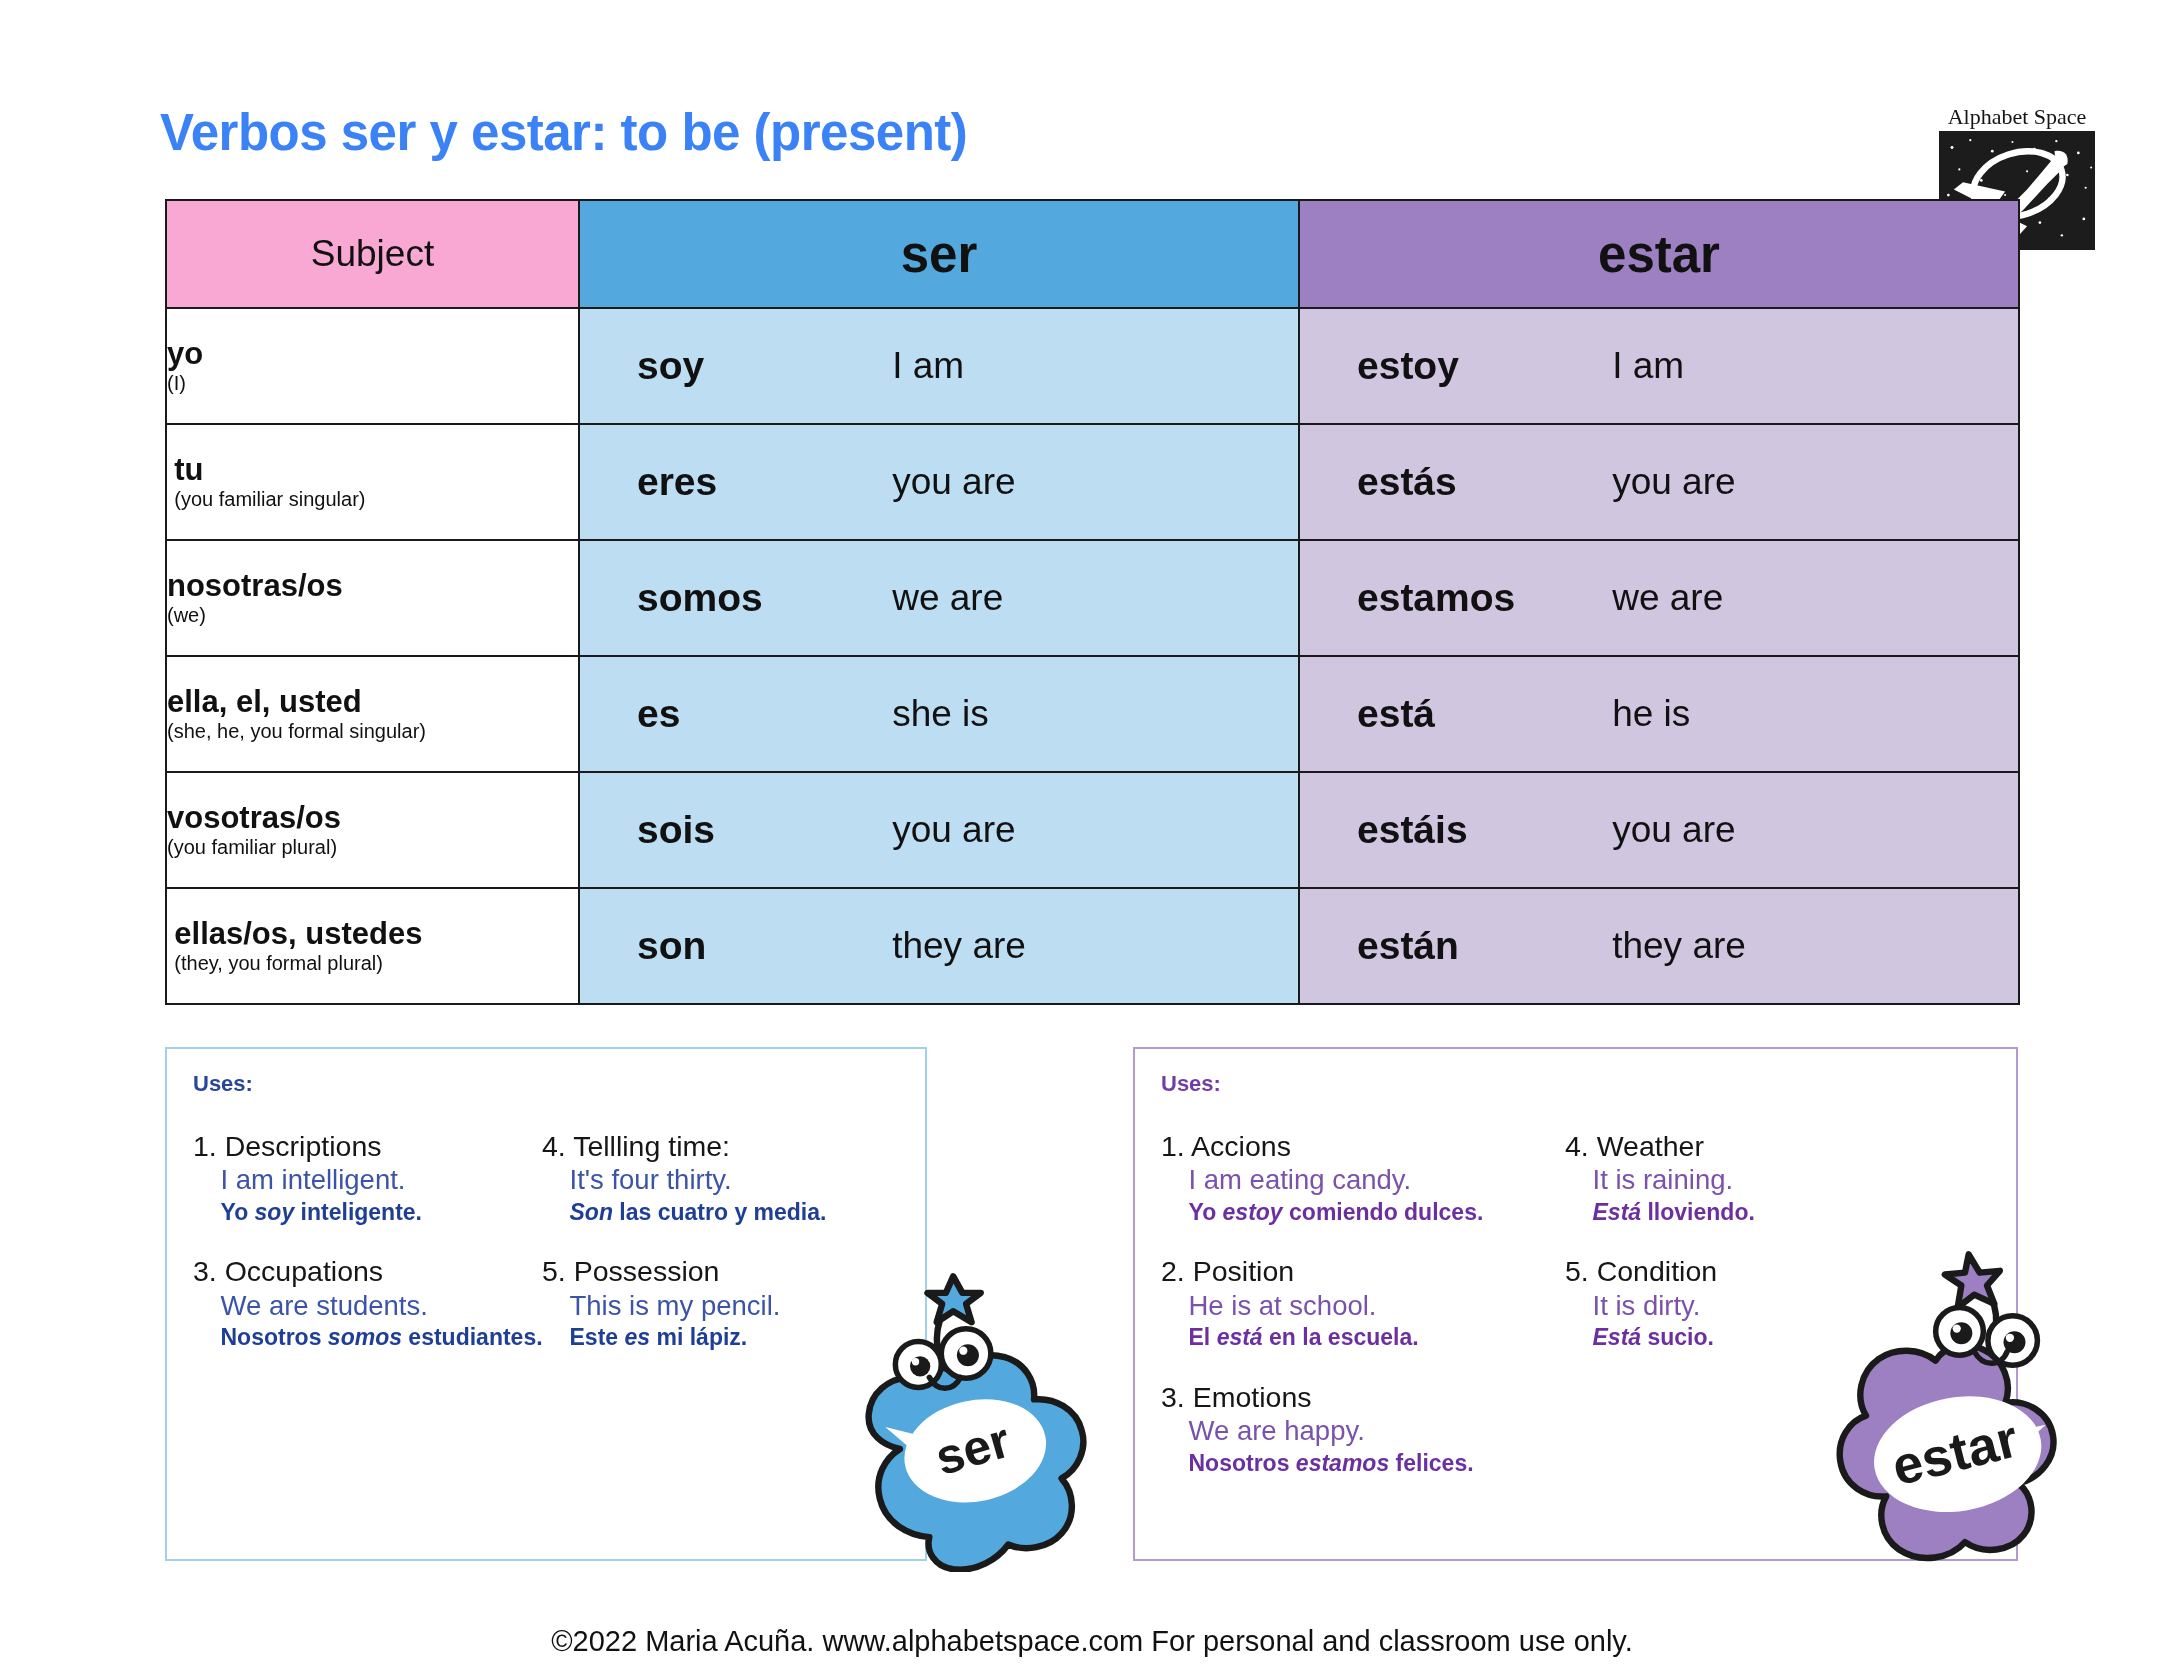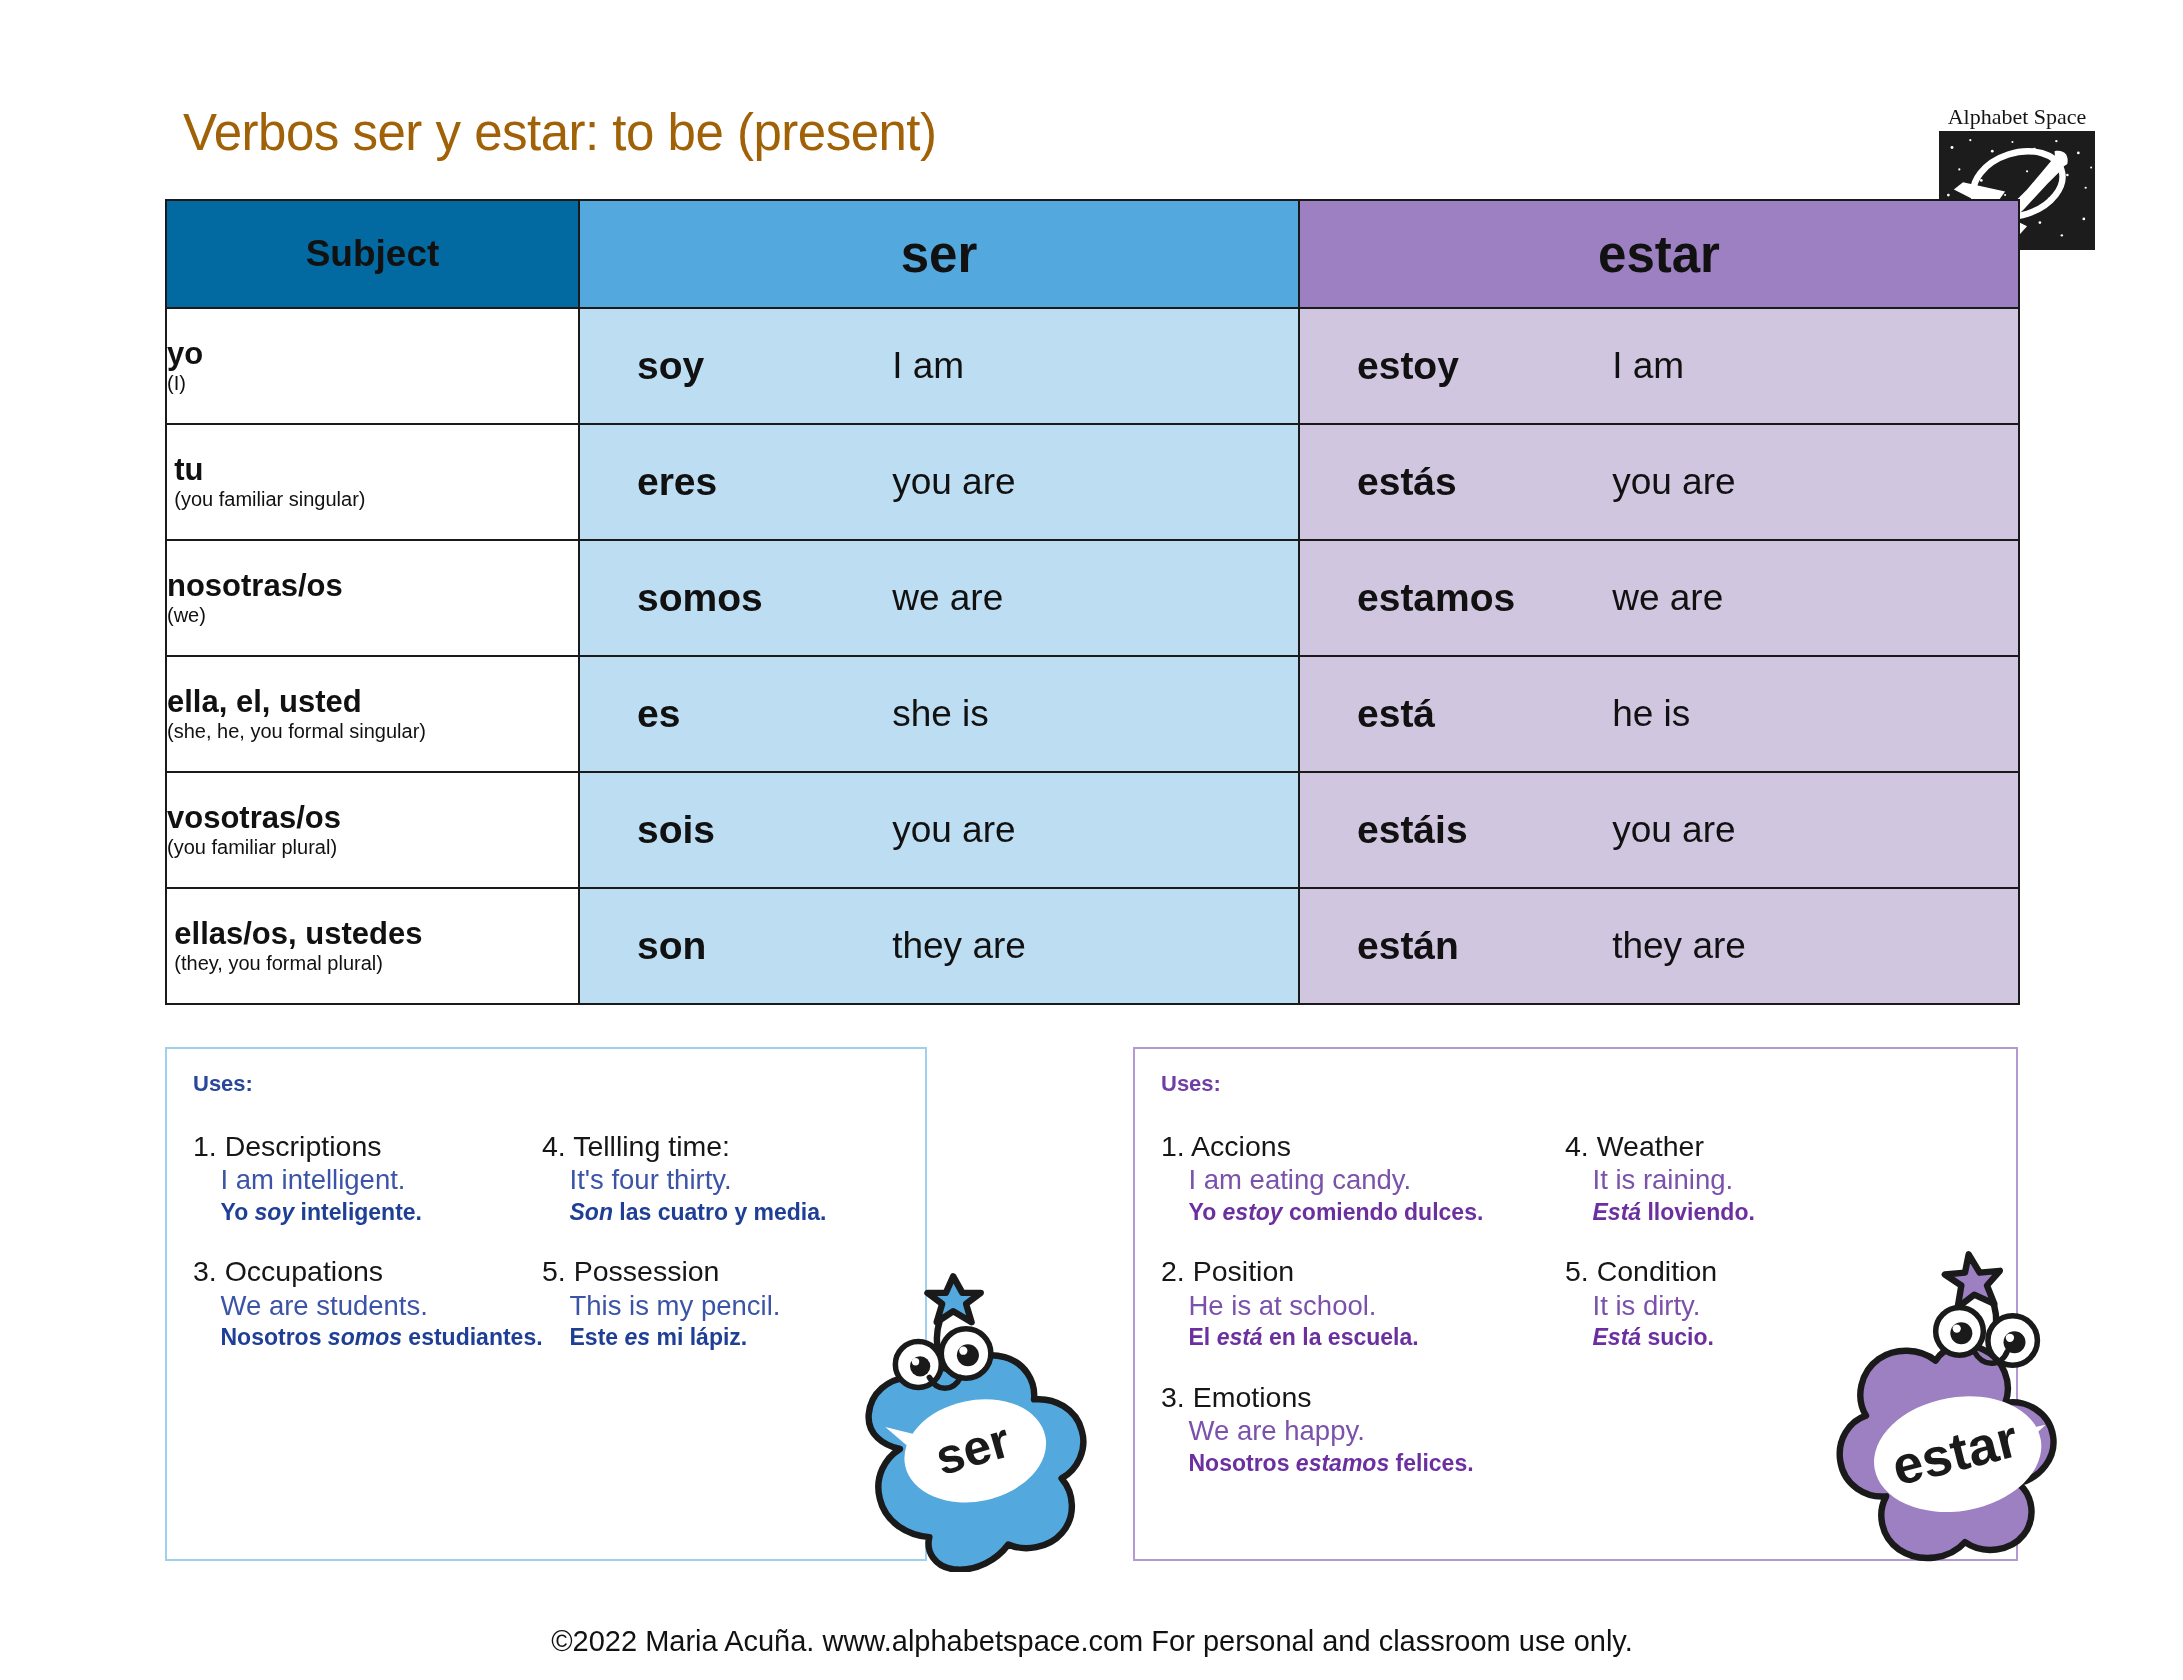--- a/index.html
+++ b/index.html
@@ -7,25 +7,25 @@
     width: 2184px; height: 1681px;
     background: #ffffff;
     font-family: "Liberation Sans", sans-serif;
     overflow: hidden;
   }
   .page { position: relative; width: 2184px; height: 1681px; }
 
   
   .title {
     position: absolute;
-    left: 183px; top: 103px;
+    left: 160px; top: 103px;
     font-size: 51px;
-    font-weight: normal;
+    font-weight: bold;
     letter-spacing: -0.5px;
-    color: #a16207;
+    color: #3b82f6;
     white-space: nowrap;
   }
 
   
   .logo-wrap {
     position: absolute;
     left: 1939px; top: 105px;
     width: 156px;
   }
   .logo-text {
@@ -51,26 +51,26 @@
     left: 165px; top: 199px;
     width: 1853px;
     border-collapse: collapse;
     table-layout: fixed;
   }
   .table td, .table th { border: 2.8px solid #1a1a1a; padding: 0; }
   col.c-subject { width: 413px; }
   col.c-verb    { width: 720px; }
 
   .th-subject {
-    background: #0369a1;
+    background: #f9a8d4;
     height: 108px;
     text-align: center;
     vertical-align: middle;
     font-size: 37px;
-    font-weight: bold;
+    font-weight: normal;
     color: #111;
     margin-left: 12px;
   }
   .th-ser {
     background: #53a8de;
     height: 108px;
     text-align: center;
     vertical-align: middle;
     font-size: 51px;
     font-weight: bold;

